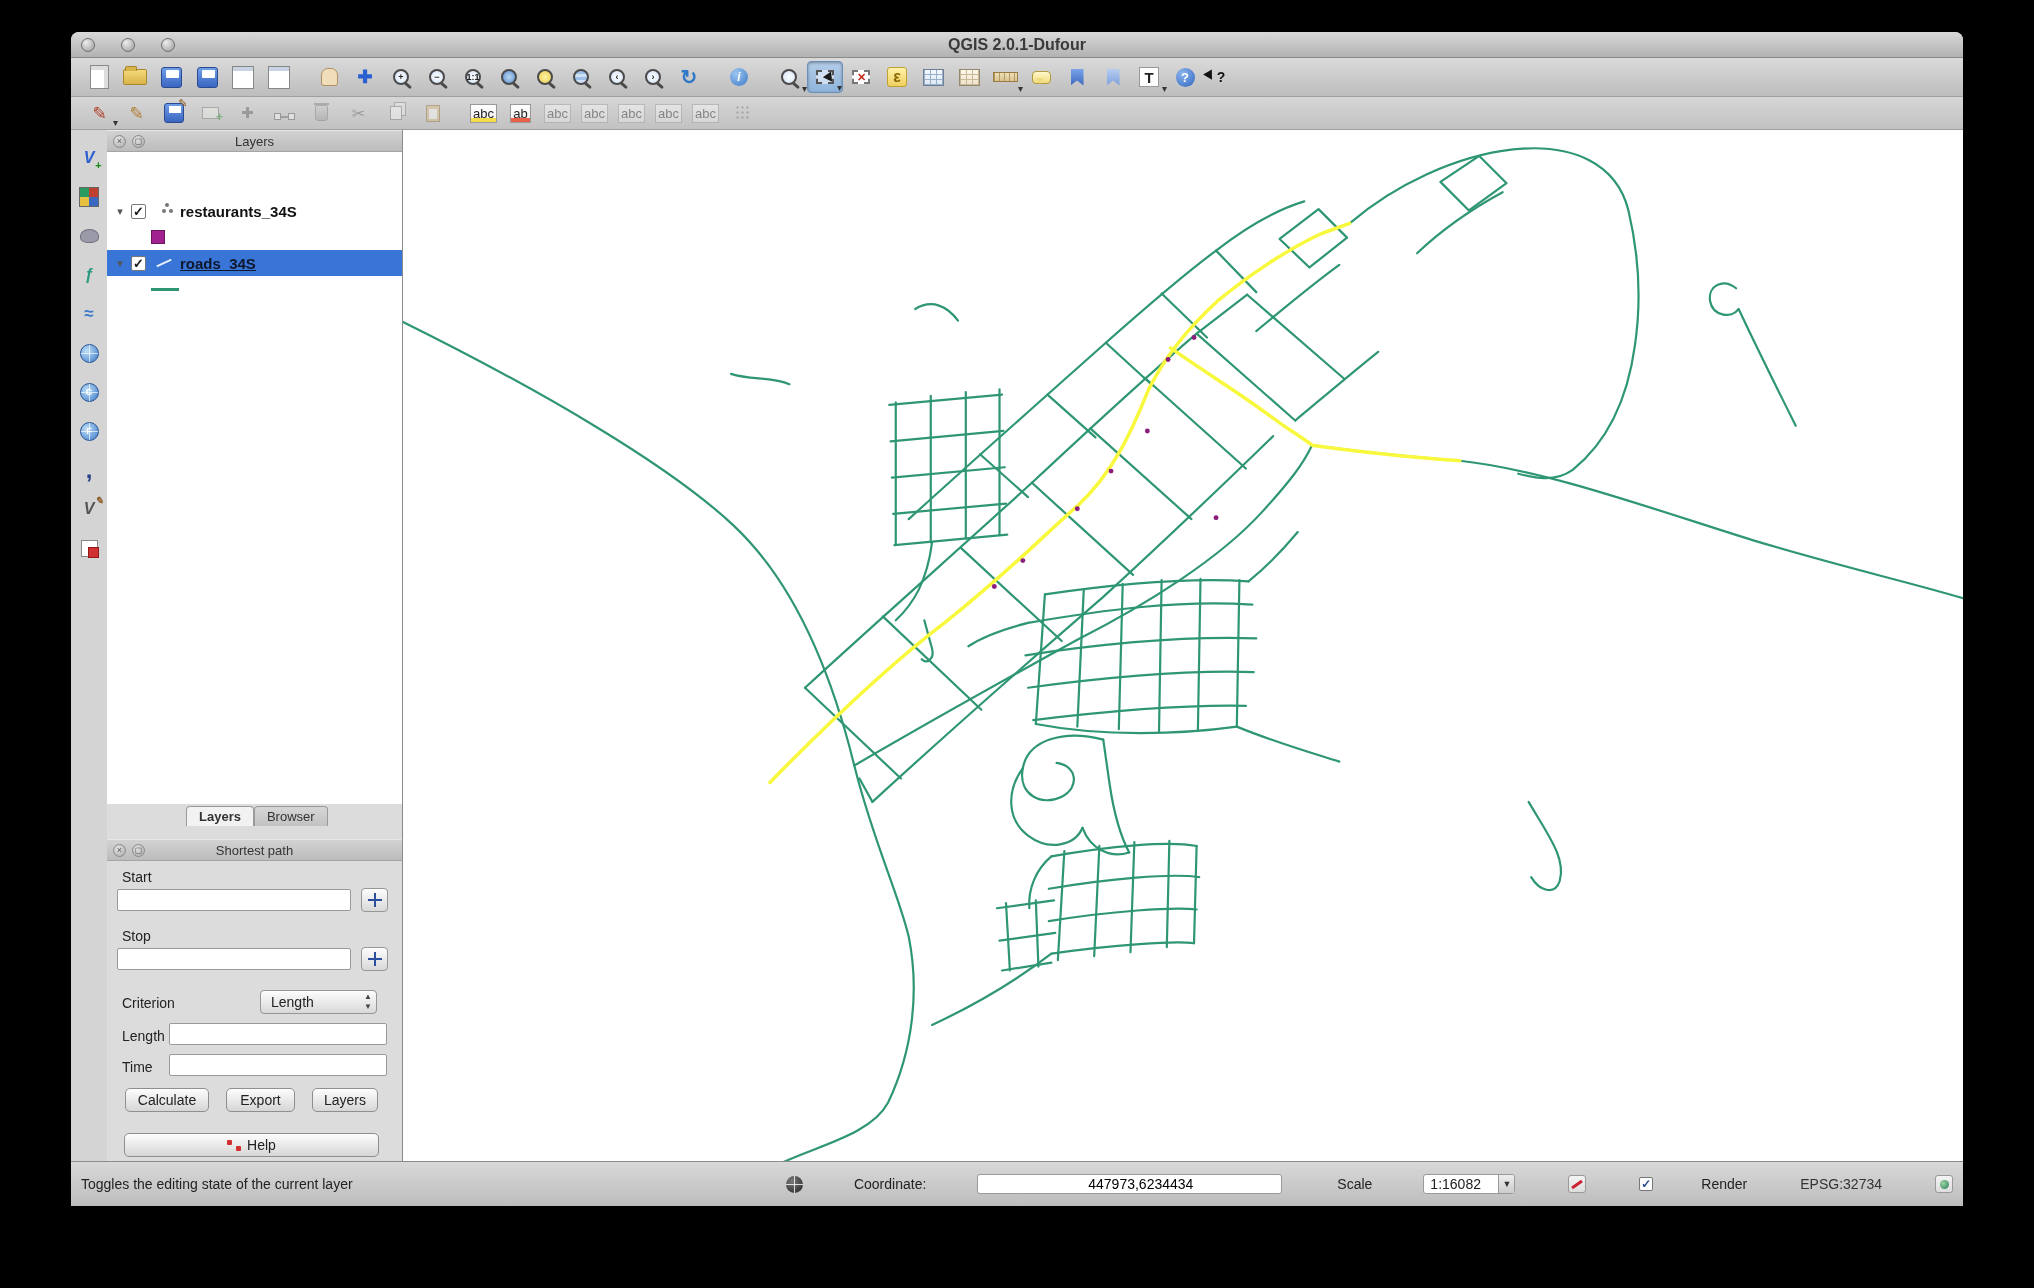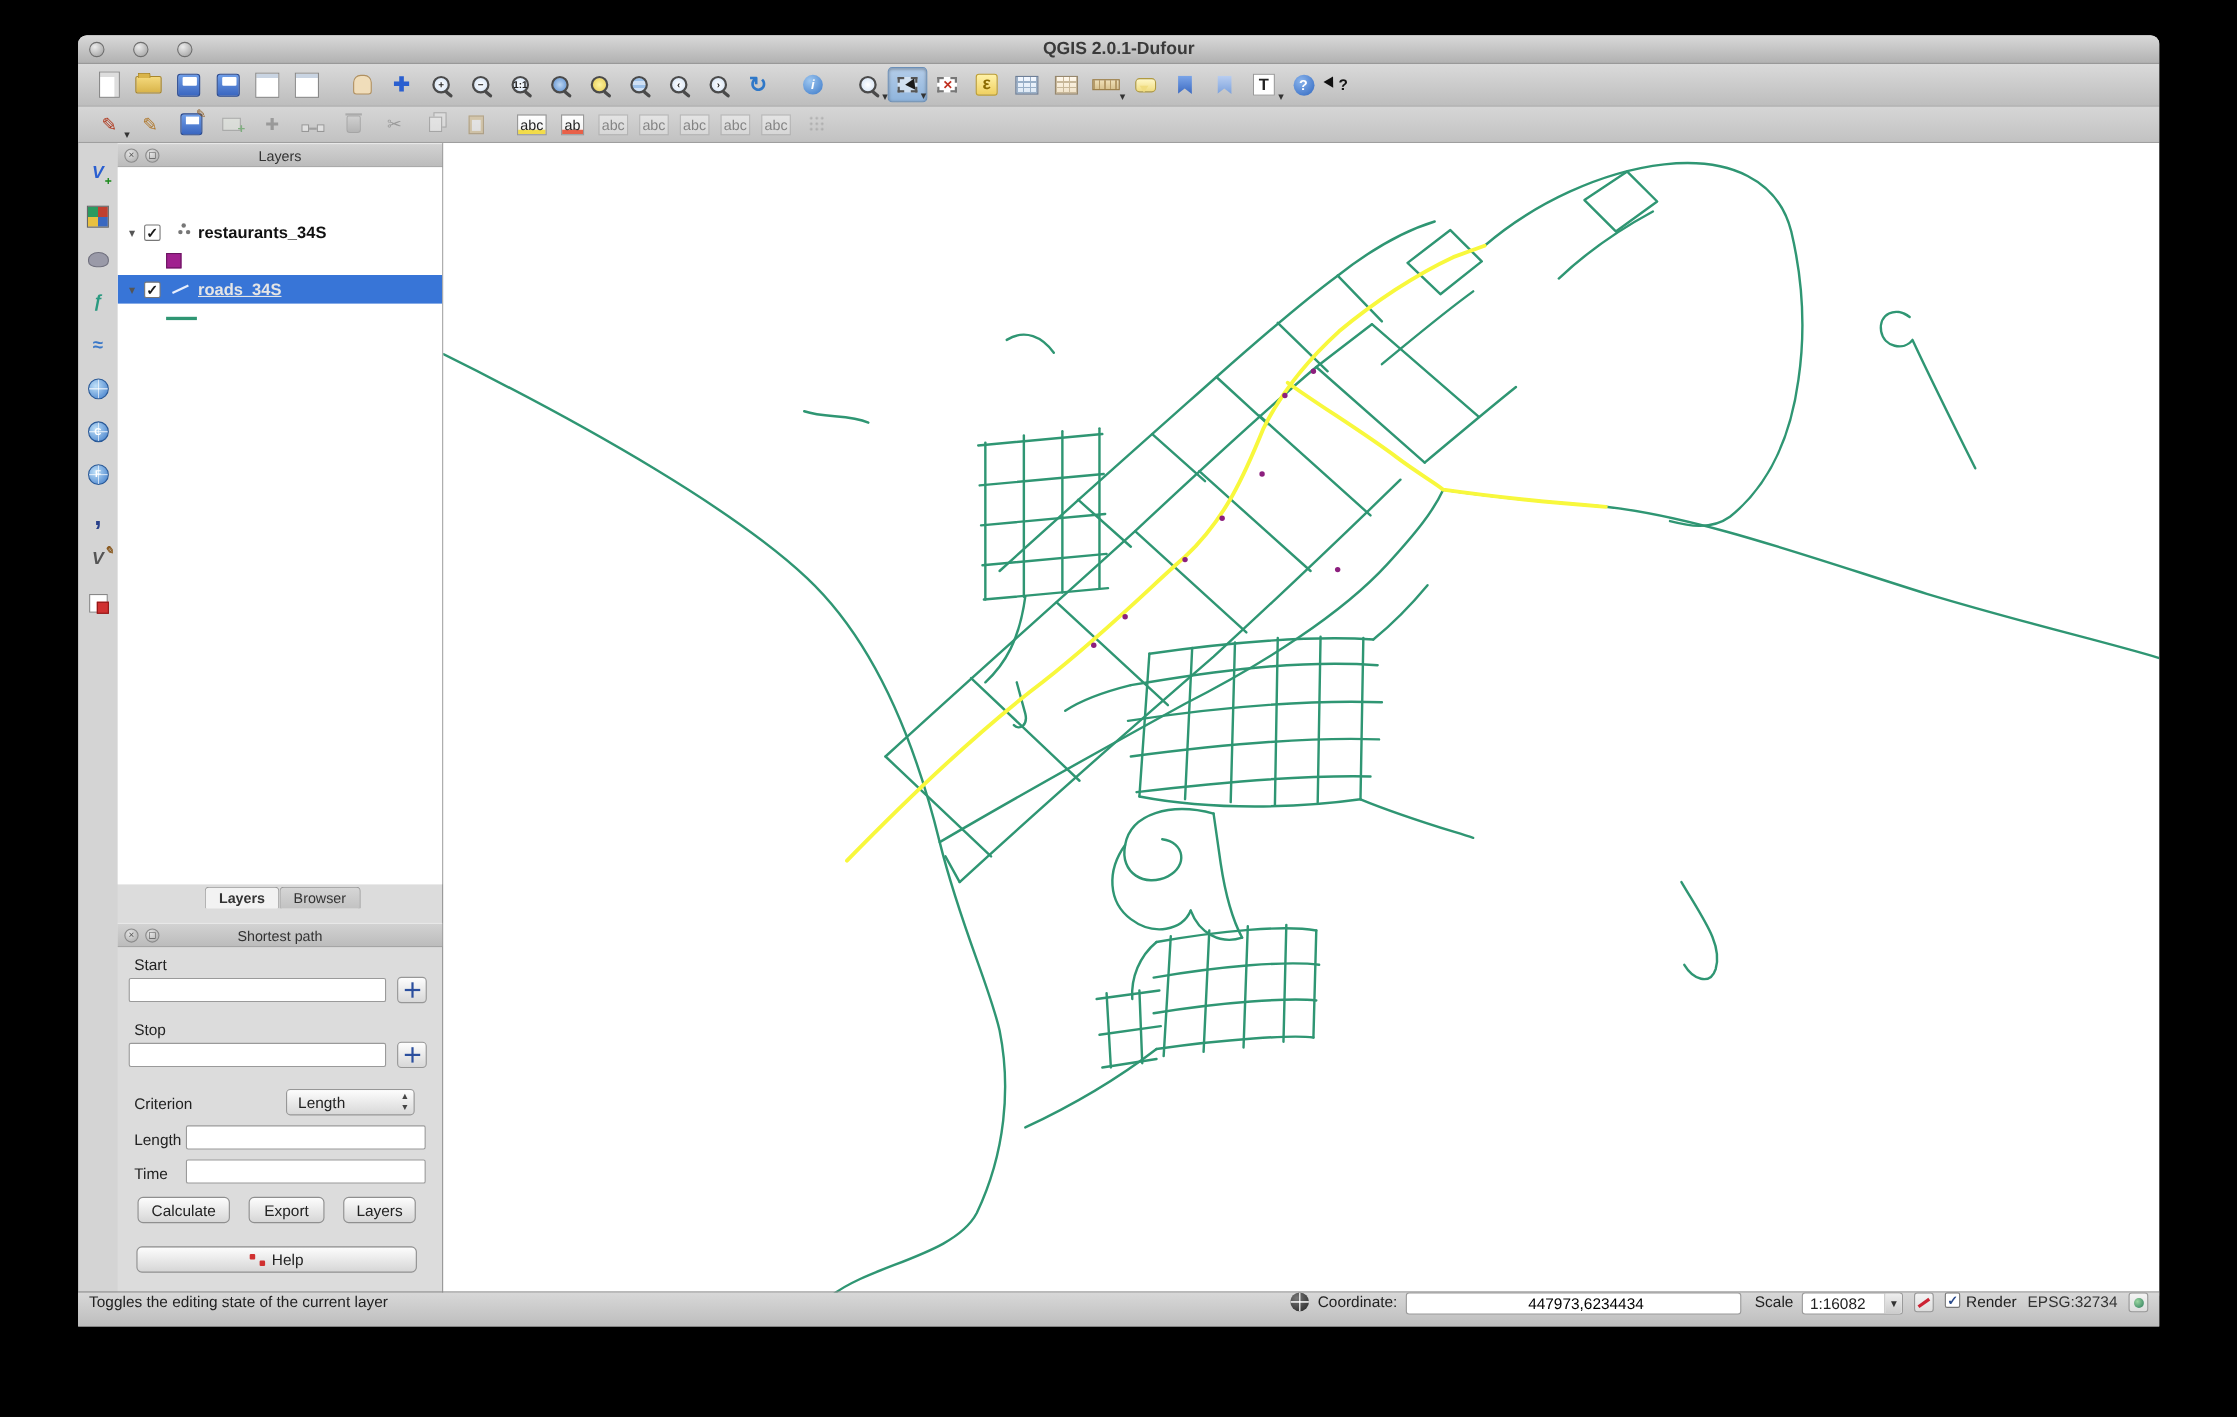--- a/index.html
+++ b/index.html
@@ -135,21 +135,21 @@
   .tree { position:absolute; left:0; right:0; top:22px; height:652px; background:#fff; overflow:hidden; }
   .trow { position:relative; height:26px; display:flex; align-items:center; }
   .trow .tri { width:14px; text-align:center; color:#555; font-size:11px; margin-left:6px; }
   .cb { width:15px; height:15px; background:#fff; border:1px solid #777; border-radius:2px; margin-left:4px;
         display:flex; align-items:center; justify-content:center; font-size:13px; font-weight:bold; color:#1a1a1a; line-height:1; }
   .licon { margin-left:8px; width:20px; display:flex; align-items:center; justify-content:center; }
   .pticon { width:4px; height:4px; background:#777; border-radius:50%; box-shadow:7px 0 #777, 3px -6px #777; }
   .lnicon { width:16px; height:2px; background:#777; transform:rotate(-25deg); }
   .lname { margin-left:6px; font-size:15px; font-weight:bold; color:#111; }
   .trow.sel { background:var(--sel); }
-  .trow.sel .lname { color:#e5e5e5; text-decoration:underline; }
+  .trow.sel .lname { color:#0f172a; text-decoration:underline; }
   .trow.sel .lnicon { background:#e8eefc; }
   .swatchrow { height:26px; display:flex; align-items:center; }
   .sq-swatch { width:14px; height:14px; margin-left:44px; background:var(--rest); border:1px solid #6a1560; }
   .line-swatch { width:28px; height:3px; margin-left:44px; background:var(--road); }
 
   .tabsrow { position:absolute; top:674px; left:0; right:0; height:22px; display:flex; align-items:flex-end; padding-left:79px; }
   .tab { height:20px; padding:0 12px; font-size:13px; color:#333; display:flex; align-items:center;
          border:1px solid #9a9a9a; border-bottom:none; background:linear-gradient(#d6d6d6,#c2c2c2); border-radius:4px 4px 0 0; }
   .tab.active { background:#f2f2f2; font-weight:bold; }
 
@@ -172,22 +172,22 @@
          display:flex; align-items:center; justify-content:center; gap:6px; }
   .helpicon { width:14px; height:11px; position:relative; }
   .helpicon::before { content:""; position:absolute; left:0; top:0; width:5px; height:5px; background:#d03030; border-radius:1px; }
   .helpicon::after { content:""; position:absolute; right:0; bottom:0; width:5px; height:5px; background:#d03030; border-radius:1px; }
 
   
   .canvas { flex:1; position:relative; background:#fff; }
   .canvas svg { position:absolute; inset:0; width:100%; height:100%; }
 
   
-  .statusbar { position:absolute; left:0; right:0; bottom:0; height:32px; background:linear-gradient(#d8d8d8,#bdbdbd);
-               border-top:1px solid #8b8b8b; display:flex; align-items:flex-start; font-size:14px; color:#222; padding:0 10px; }
+  .statusbar { position:absolute; left:0; right:0; bottom:0; height:45px; background:linear-gradient(#d8d8d8,#bdbdbd);
+               border-top:1px solid #8b8b8b; display:flex; align-items:center; font-size:14px; color:#222; padding:0 10px;gap:43px; }
   .sb-msg { font-size:14px; color:#222; }
   .sb-globe { width:17px; height:17px; border-radius:50%; background:radial-gradient(circle at 35% 30%, #777, #222);
               position:relative; margin-left:auto; }
   .sb-globe::before { content:""; position:absolute; inset:0; border-radius:50%;
       background:linear-gradient(90deg, transparent 44%, rgba(255,255,255,.8) 47% 53%, transparent 56%),
                  linear-gradient(0deg, transparent 44%, rgba(255,255,255,.8) 47% 53%, transparent 56%); }
   .sb-input { height:20px; background:#fff; border:1px solid #9a9a9a; border-radius:3px; text-align:center;
               font-size:14px; font-family:"Liberation Sans",sans-serif; }
   .sb-combo { width:92px; height:20px; background:#fff; border:1px solid #9a9a9a; border-radius:3px;
               display:flex; align-items:center; padding-left:6px; position:relative; font-size:14px; }

